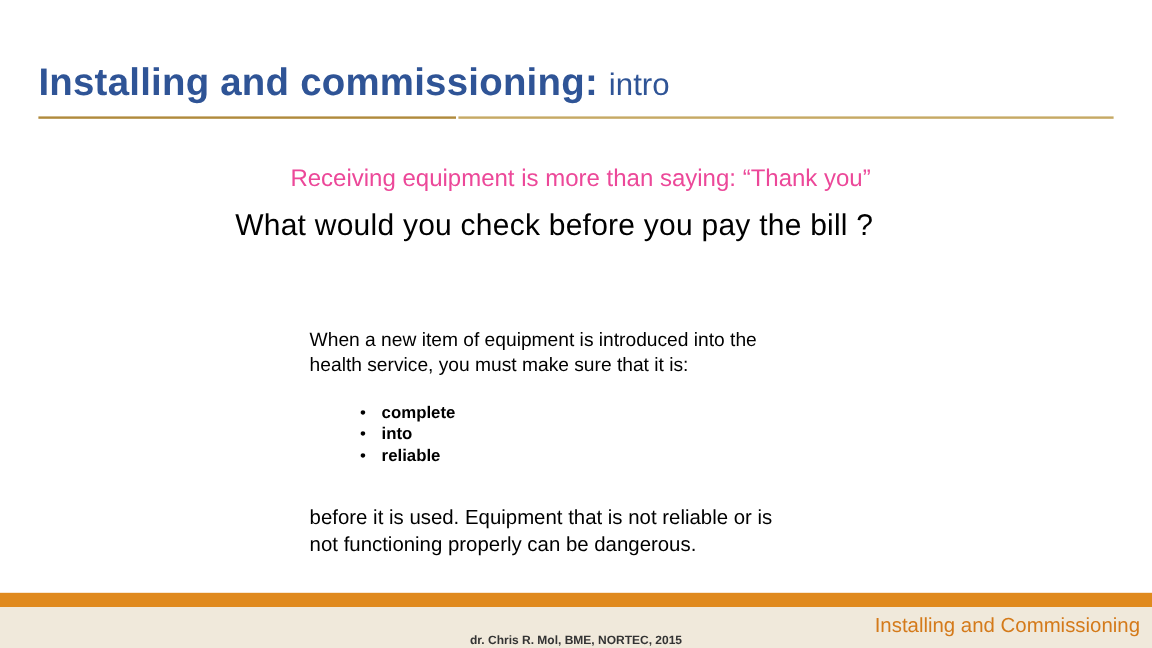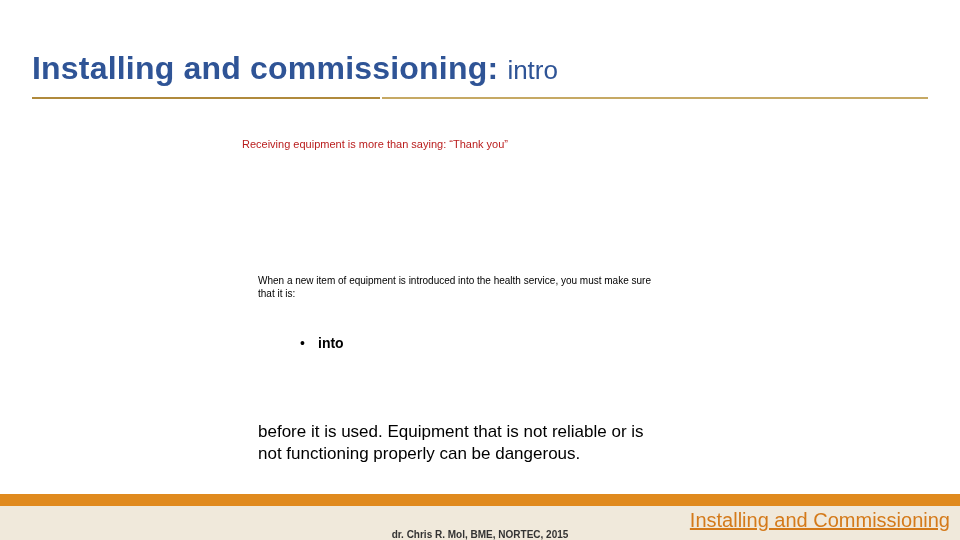--- a/index.html
+++ b/index.html
@@ -5,52 +5,55 @@
   * { margin: 0; padding: 0; box-sizing: border-box; }
   html, body { width: 960px; height: 540px; font-family: "Segoe UI", "Helvetica Neue", Arial, sans-serif; background: #fff; color: #000; }
   .slide { position: relative; width: 960px; height: 540px; overflow: hidden; }
 
   .title-wrap { position: absolute; left: 32px; top: 50px; width: 896px; }
   .title-main { font-size: 32px; font-weight: 600; color: #2F5496; letter-spacing: 0.2px; }
   .title-sub { font-size: 26px; font-weight: 400; color: #2F5496; }
   .underline-left { position: absolute; left: 32px; top: 97px; width: 348px; height: 2px; background: #B08A3C; }
   .underline-right { position: absolute; left: 382px; top: 97px; width: 546px; height: 2px; background: #C6A964; }
 
-  .lead { position: absolute; left: 242px; top: 138px; font-size: 11px; color: #b91c1c; }
+  .lead { position: absolute; left: 242px; top: 138px; font-size: 20px; color: #ec4899; }
   .question { position: absolute; left: 196px; top: 174px; font-size: 25px; font-weight: 400; color: #000; letter-spacing: 0.2px; }
 
-  .body1 { position: absolute; left: 258px; top: 274px; width: 404px; font-size: 10px; line-height: 1.3; color: #000; }
+  .body1 { position: absolute; left: 258px; top: 274px; width: 404px; font-size: 16px; line-height: 1.3; color: #000; }
   .bullets { position: absolute; left: 300px; top: 335px; font-size: 14px; font-weight: 600; }
   .bullets li { list-style: none; margin-bottom: 2px; }
   .bullets li::before { content: "•"; display: inline-block; width: 18px; font-weight: 400; }
   .body2 { position: absolute; left: 258px; top: 421px; width: 388px; font-size: 17px; line-height: 1.3; color: #000; }
 
   .footer-bar { position: absolute; left: 0; bottom: 0; width: 960px; height: 46px; }
   .bar-orange { position: absolute; left: 0; bottom: 34px; width: 960px; height: 12px; background: #E08A1E; }
   .bar-tan { position: absolute; left: 0; bottom: 0; width: 960px; height: 34px; background: #F0E9DB; }
   .credit { position: absolute; left: 0; bottom: 0; width: 960px; text-align: center; font-size: 10px; font-weight: 600; color: #333; }
-  .footer-title { position: absolute; right: 10px; bottom: 8px; font-size: 20px; color: #D47A1A; text-decoration: underline; }
+  .footer-title { position: absolute; right: 10px; bottom: 8px; font-size: 17px; color: #D47A1A; }
 </style>
 </head>
 <body>
 
 <div class="slide">
 
   <div class="title-wrap">
     <span class="title-main">Installing and commissioning: </span><span class="title-sub">intro</span>
   </div>
   <div class="underline-left"></div>
   <div class="underline-right"></div>
 
   <div class="lead">Receiving equipment is more than saying: “Thank you”</div>
+  <div class="question">What would you check before you pay the bill ?</div>
 
   <div class="body1">When a new item of equipment is introduced into the health service, you must make sure that it is:</div>
 
   <ul class="bullets">
+    <li>complete</li>
     <li>into</li>
+    <li>reliable</li>
   </ul>
 
   <div class="body2">before it is used. Equipment that is not reliable or is not functioning properly can be dangerous.</div>
 
   <div class="footer-bar">
     <div class="bar-orange"></div>
     <div class="bar-tan"></div>
     <div class="credit">dr. Chris R. Mol, BME, NORTEC, 2015</div>
     <div class="footer-title">Installing and Commissioning</div>
   </div>

